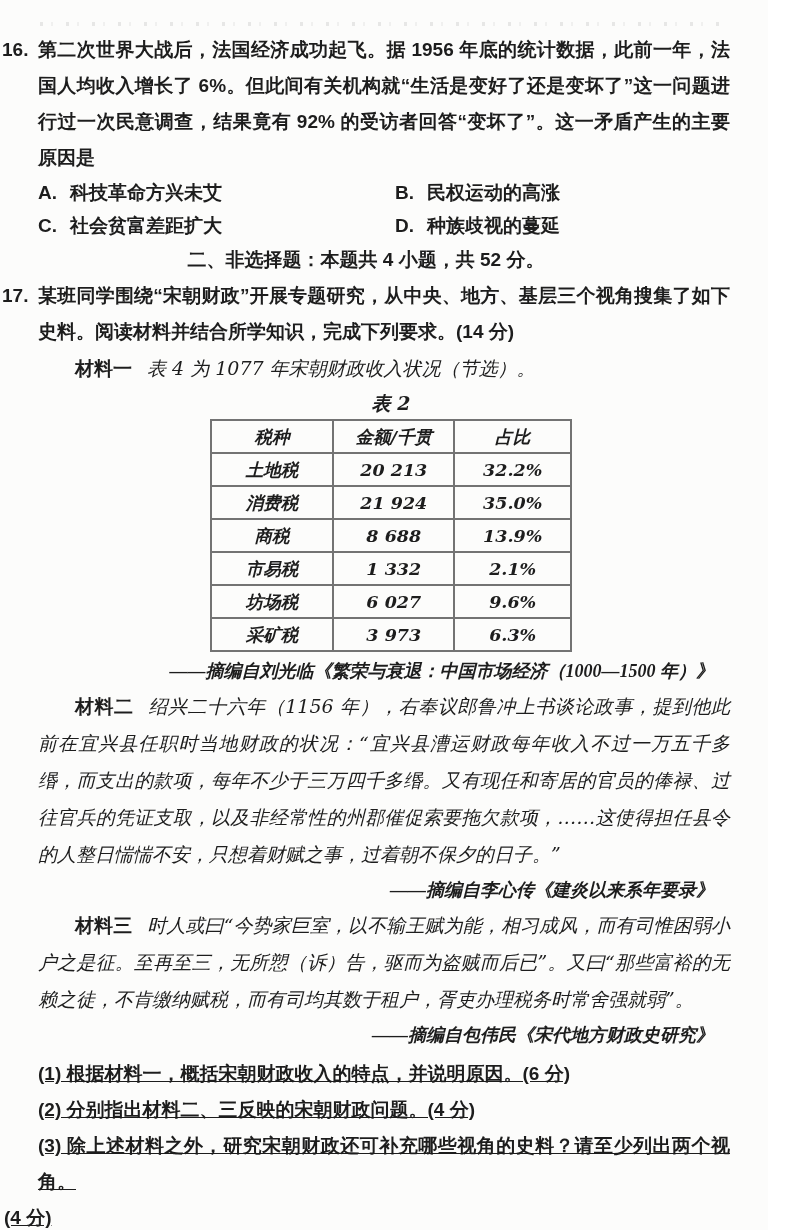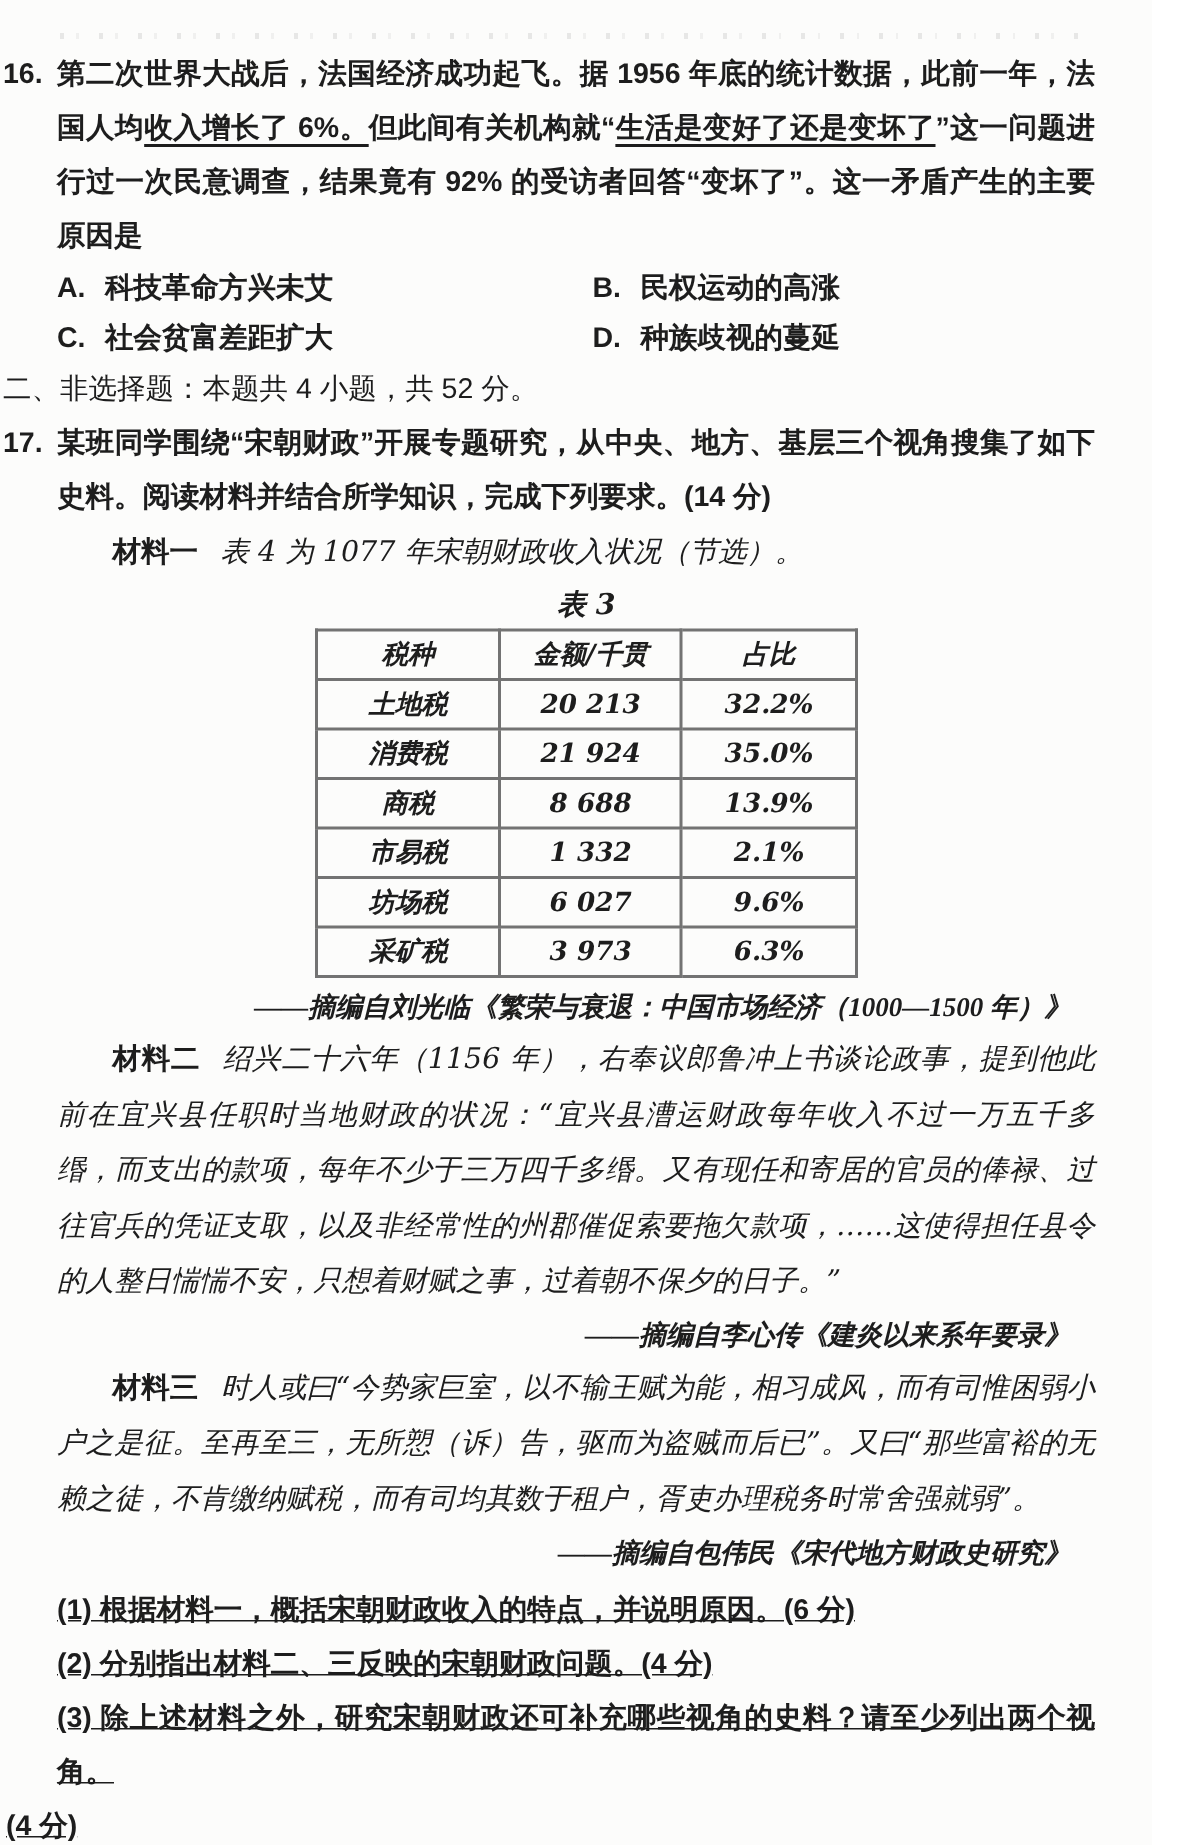--- a/index.html
+++ b/index.html
@@ -16,26 +16,26 @@
     padding: 22px 38px 0 38px;
     overflow: hidden;
   }
   .scan-artifact {
     height: 4px; margin: 0 6px 6px 2px;
     background: repeating-linear-gradient(90deg, rgba(40,40,40,.18) 0 3px, transparent 3px 11px, rgba(40,40,40,.10) 11px 13px, transparent 13px 26px);
     opacity: .55;
   }
   .qpara { position: relative; font-weight: 700; text-align: justify; }
   .qnum { position: absolute; left: -36px; top: 0; font-weight: 700; }
-  .ul { text-decoration: underline; text-decoration-thickness: 1.5px; text-underline-offset: 5px; }
+  .ul { text-decoration-thickness: 1.5px; text-underline-offset: 5px; }
   .opt-row { display: flex; line-height: 33px; font-weight: 700; }
   .opt { width: 357px; }
   .opt:last-child { width: auto; }
   .opt-label { margin-right: 13px; }
-  .section-title { margin-left: -36px; font-weight: 400; }
+  .section-title { margin-left: -36px; font-weight: 700; text-align: center; }
   .material-intro { text-indent: 37px; line-height: 36px; }
   .mlabel { font-weight: 700; margin-right: 15px; font-style: normal; font-family: "Liberation Sans","DejaVu Sans",sans-serif; }
   .m-kai { font-family: "DejaVu Serif", "Liberation Serif", serif; font-style: italic; font-weight: 500; }
   .table-title {
     width: 362px; margin-left: 172px; text-align: center;
     font-weight: 700; line-height: 28px; padding-top: 2px;
     font-family: "DejaVu Serif","Liberation Serif",serif; font-style: italic;
   }
   .fin-table {
     border-collapse: collapse;
@@ -87,21 +87,21 @@
 
   <div>
     <p class="qpara">
       <span class="qnum">17.</span><span>某班同学围绕“宋朝财政”开展专题研究，从中央、地方、基层三个视角搜集了如下史料。阅读材料并结合所学知识，完成下列要求。(14 分)</span>
     </p>
 
     <p class="material-intro">
       <span class="mlabel">材料一</span><span class="m-kai">表 4 为 1077 年宋朝财政收入状况（节选）。</span>
     </p>
 
-    <p class="table-title">表 3</p>
+    <p class="table-title">表 2</p>
 
     <table class="fin-table mt2">
       <colgroup>
           <col class="c1">
           <col class="c2">
           <col class="c3">
         </colgroup>
       <thead>
         <tr>
           <th>税种</th>

